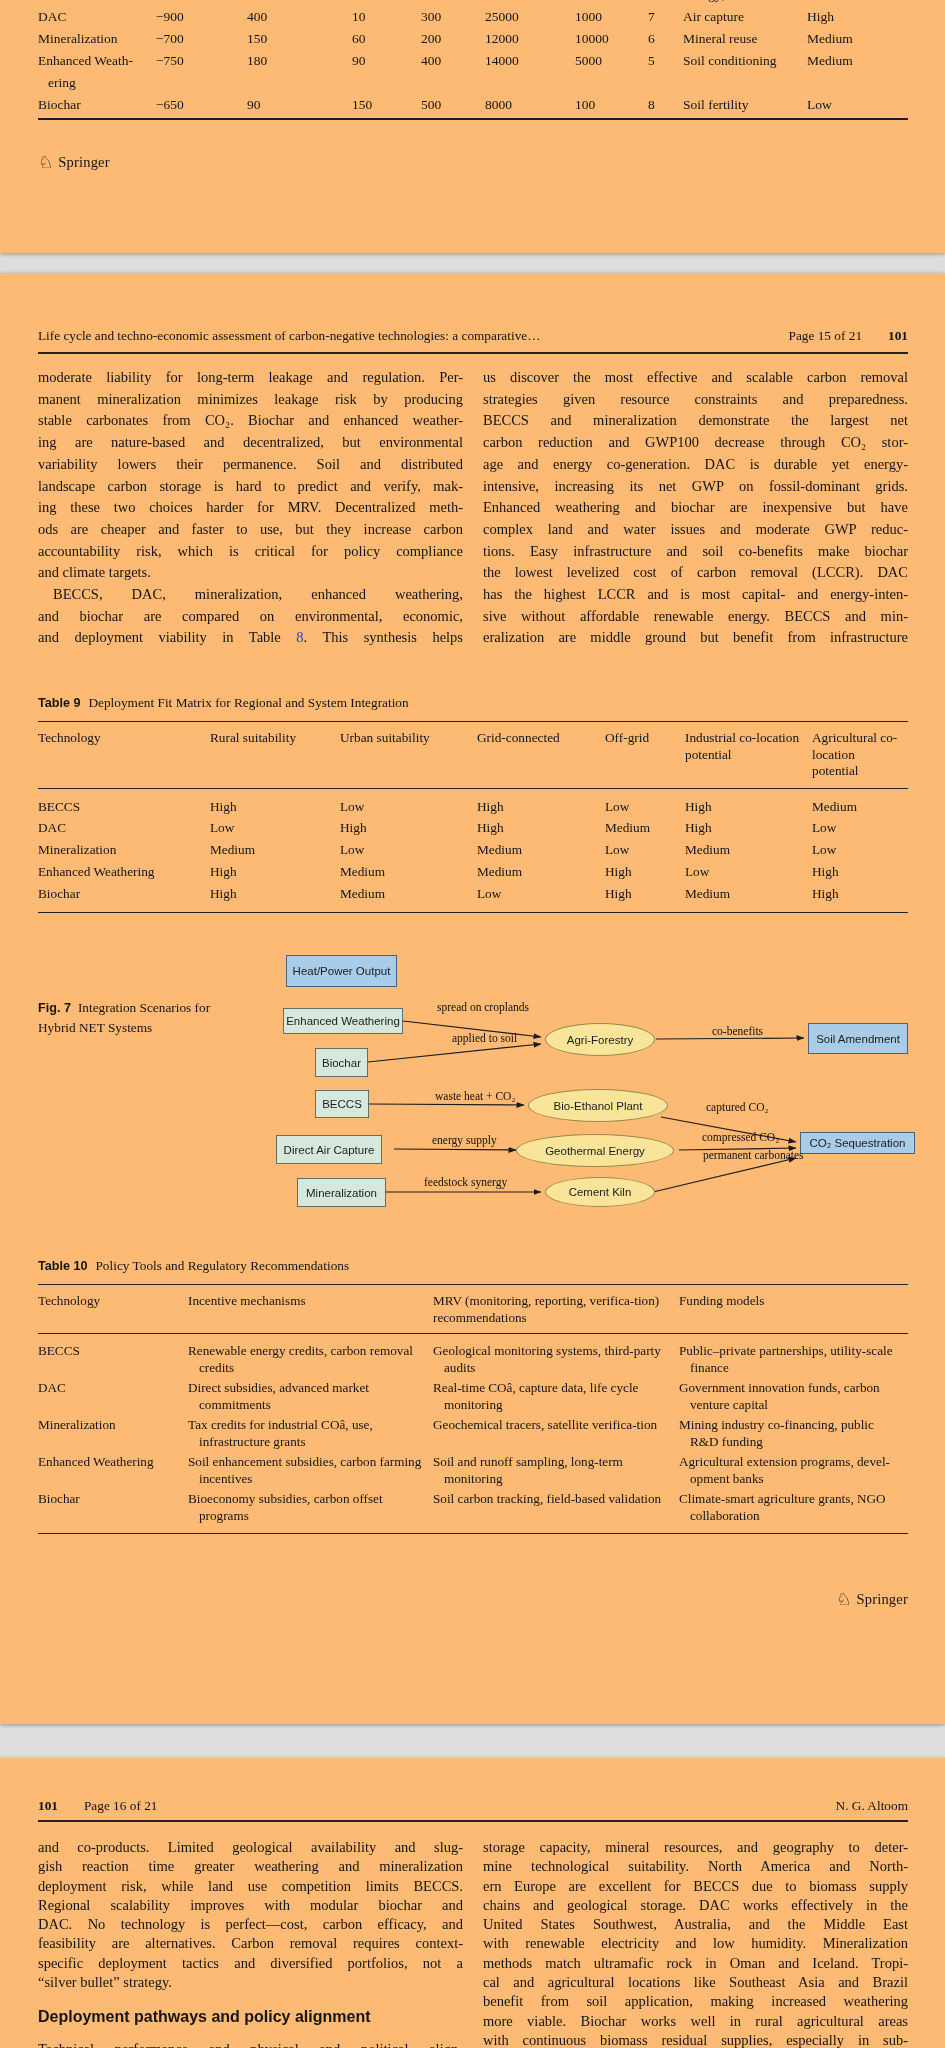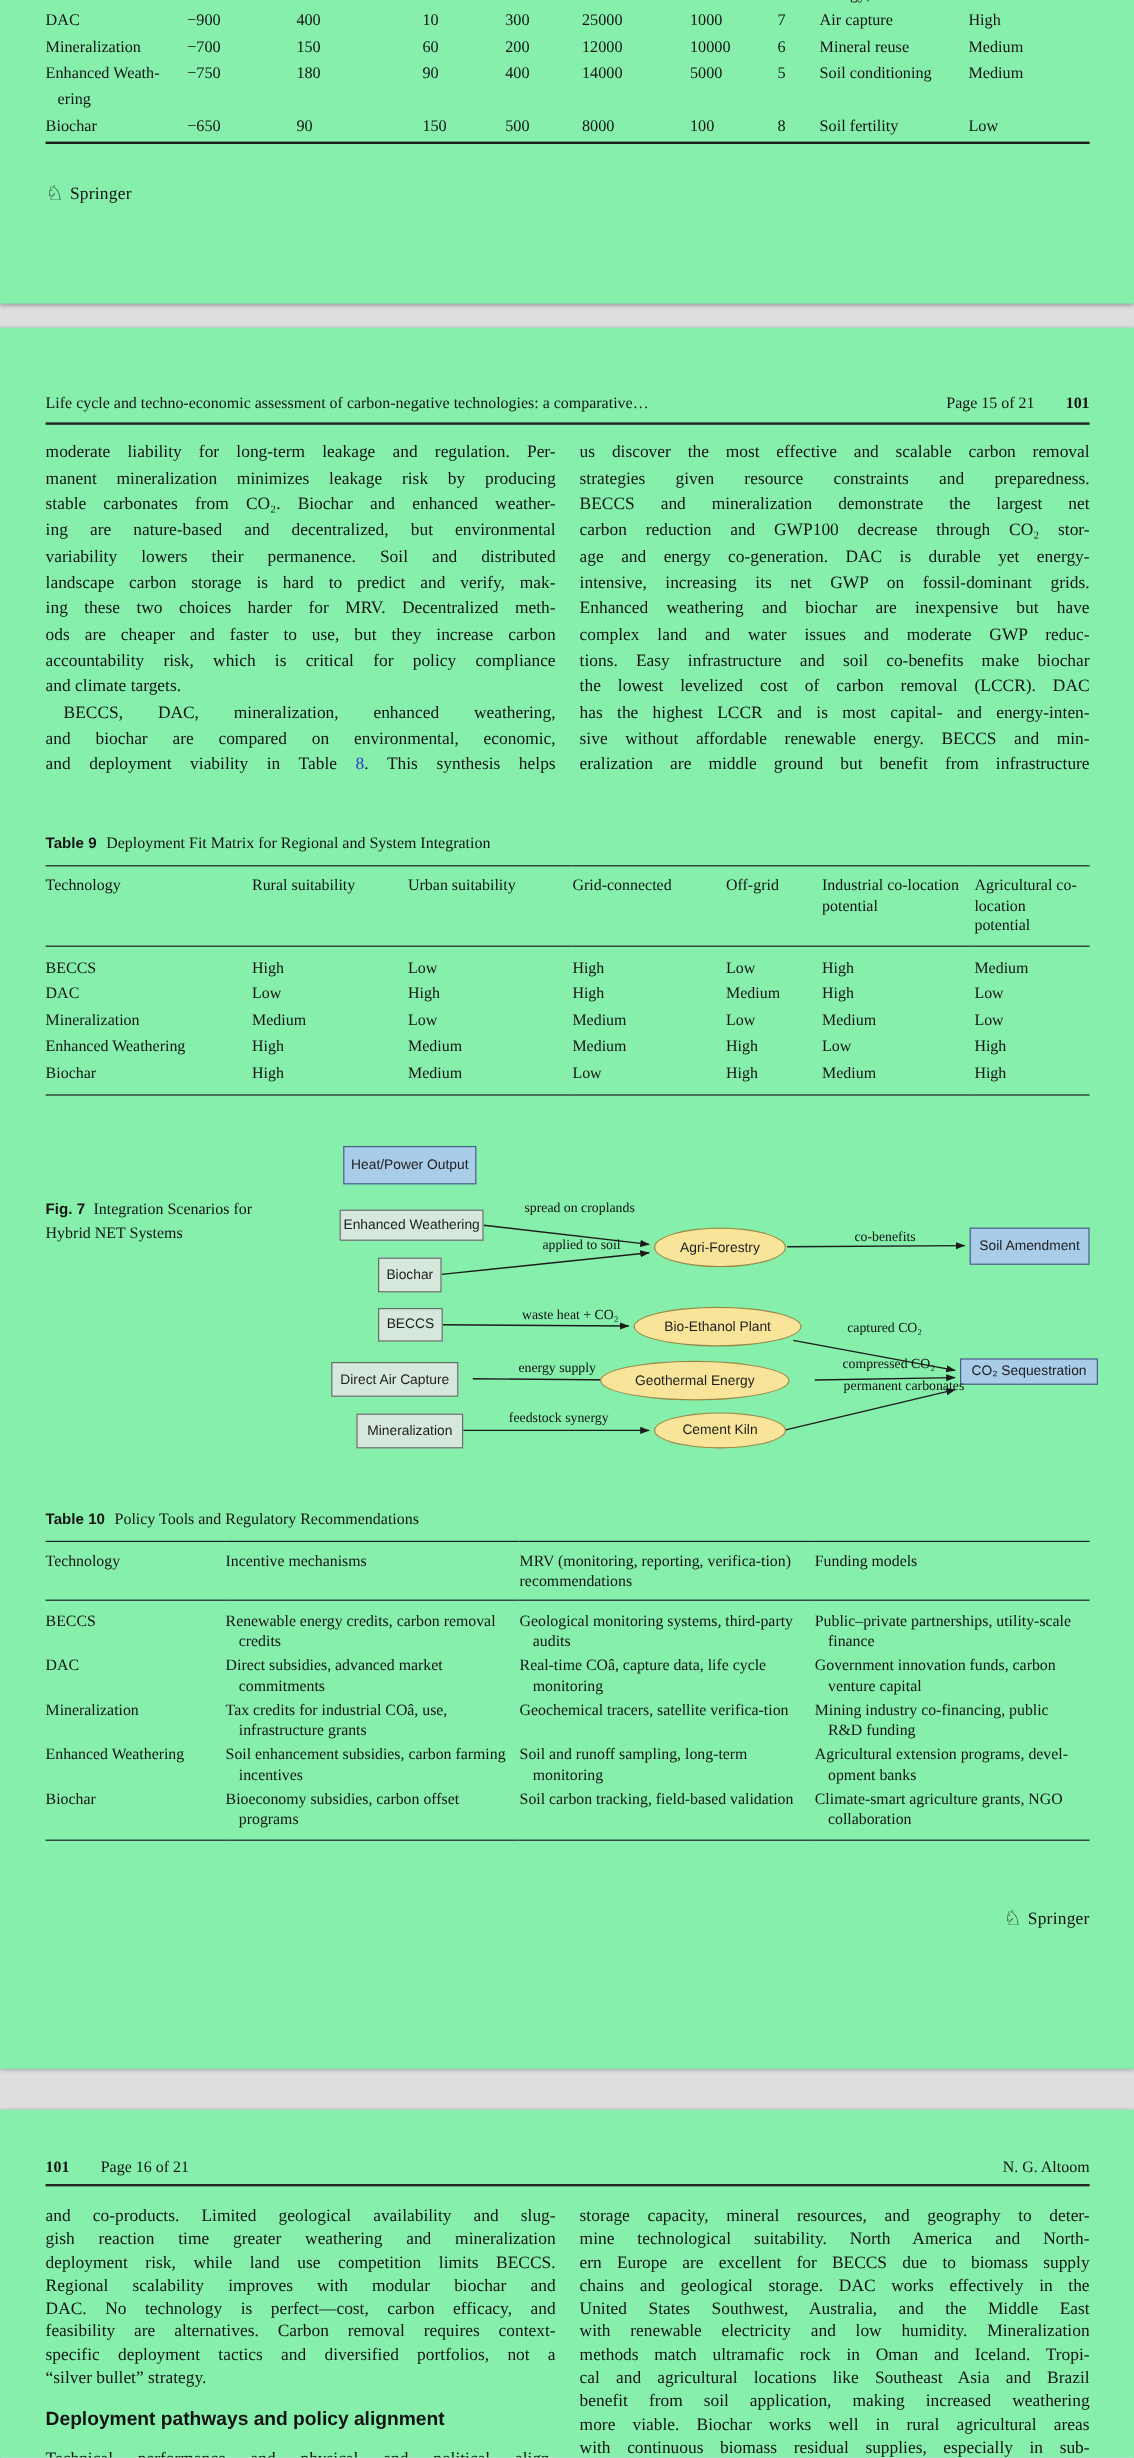--- a/index.html
+++ b/index.html
@@ -1,21 +1,21 @@
 <!DOCTYPE html>
 <html><head>
 <meta charset="utf-8">
 <style>
   html,body{margin:0;padding:0;}
   body{
     width:945px;height:2048px;overflow:hidden;position:relative;
     background:#dedede;
     font-family:"Liberation Serif", serif;color:#141414;
   }
-  .page{position:absolute;left:0;width:945px;background:#86efac;
+  .page{position:absolute;left:0;width:945px;background:#fdba74;
         box-shadow:0 1px 4px rgba(0,0,0,.35);overflow:hidden;}
   #page-prev{top:0;height:253px;}
   #page-15{top:273px;height:1451px;}
   #page-16{top:1758px;height:302px;}
 
   
   .toptable{margin:-16px 0 0 38px;width:870px;border-collapse:collapse;
             font-size:13.5px;}
   .toptable td{padding:0;vertical-align:top;line-height:22px;}
   .toptable td.hangcell{padding-left:10px;text-indent:-10px;}
@@ -79,21 +79,21 @@
   .rect-blue{background:#a9cce9;border:1px solid #46627f;}
   .ellipse{background:#f8e59a;border:1px solid #9a8948;border-radius:50%;}
   .n-heat{left:286px;top:10px;width:111px;height:32px;}
   .n-ew{left:283px;top:63px;width:120px;height:26px;}
   .n-biochar{left:315px;top:103px;width:53px;height:29px;}
   .n-beccs{left:315px;top:145px;width:54px;height:28px;}
   .n-dac{left:276px;top:190px;width:106px;height:29px;}
   .n-min{left:297px;top:233px;width:89px;height:29px;}
   .n-agri{left:545px;top:78px;width:110px;height:33px;}
   .n-bioeth{left:528px;top:144px;width:140px;height:33px;}
-  .n-geo{left:500px;top:189px;width:158px;height:33px;}
+  .n-geo{left:516px;top:189px;width:158px;height:33px;}
   .n-cement{left:545px;top:232px;width:110px;height:30px;text-align:center;}
   .n-soil{left:808px;top:78px;width:100px;height:31px;}
   .n-co2{left:800px;top:187px;width:115px;height:22px;}
   .elabel{position:absolute;font-size:11.5px;color:#101010;}
   .el-0{left:437px;top:56px;}
   .el-1{left:452px;top:87px;}
   .el-2{left:712px;top:80px;}
   .el-3{left:435px;top:145px;}
   .el-4{left:706px;top:156px;}
   .el-5{left:432px;top:189px;}

